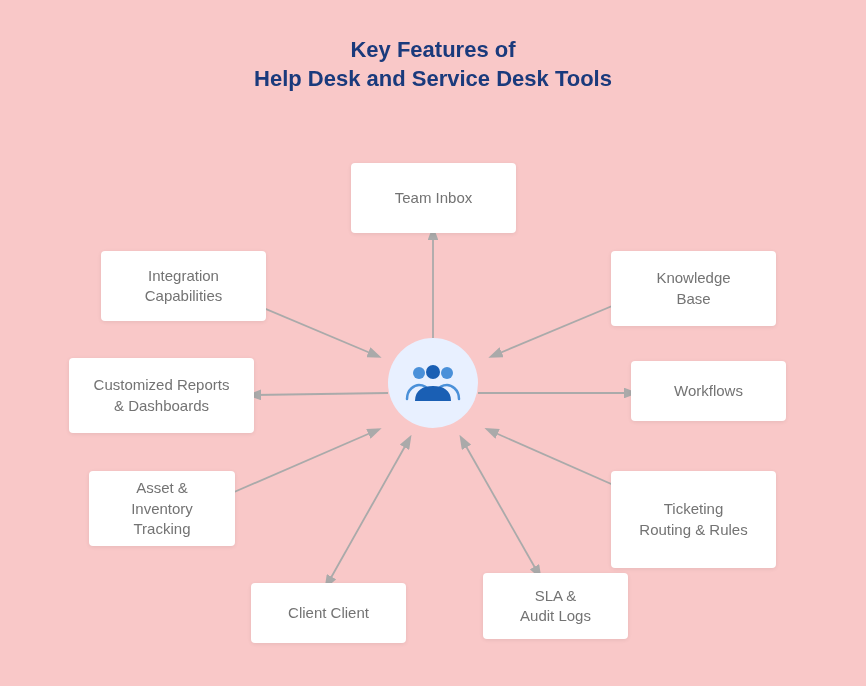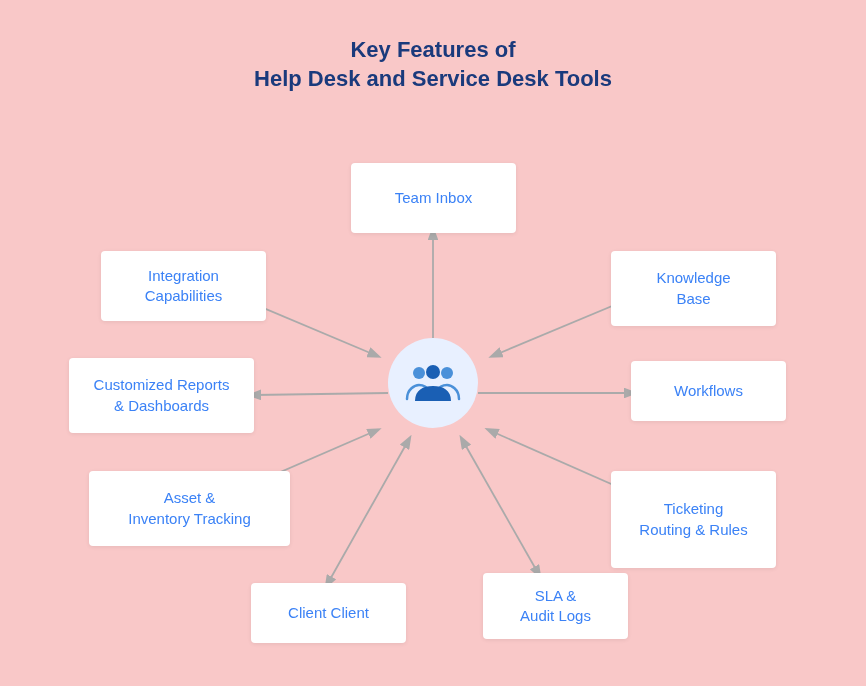--- a/index.html
+++ b/index.html
@@ -72,21 +72,21 @@
     
     .feature-box {
       position: absolute;
       background-color: #ffffff;
       border-radius: 4px;
       display: flex;
       align-items: center;
       justify-content: center;
       text-align: center;
       padding: 12px 14px;
-      color: #3b82f6;
+      color: #737373;
       font-size: 15px;
       font-weight: 400;
       line-height: 1.35;
       box-shadow: 0 1px 4px rgba(0,0,0,0.08);
       z-index: 5;
     }
 
     
     .arrows-svg {
       position: absolute;
@@ -141,21 +141,21 @@
     
     .box-client-portal {
       width: 155px;
       height: 60px;
       left: 218px;
       top: 480px;
     }
 
     
     .box-asset {
-      width: 201px;
+      width: 146px;
       height: 75px;
       left: 56px;
       top: 368px;
     }
 
     
     .box-reports {
       width: 185px;
       height: 75px;
       left: 36px;

